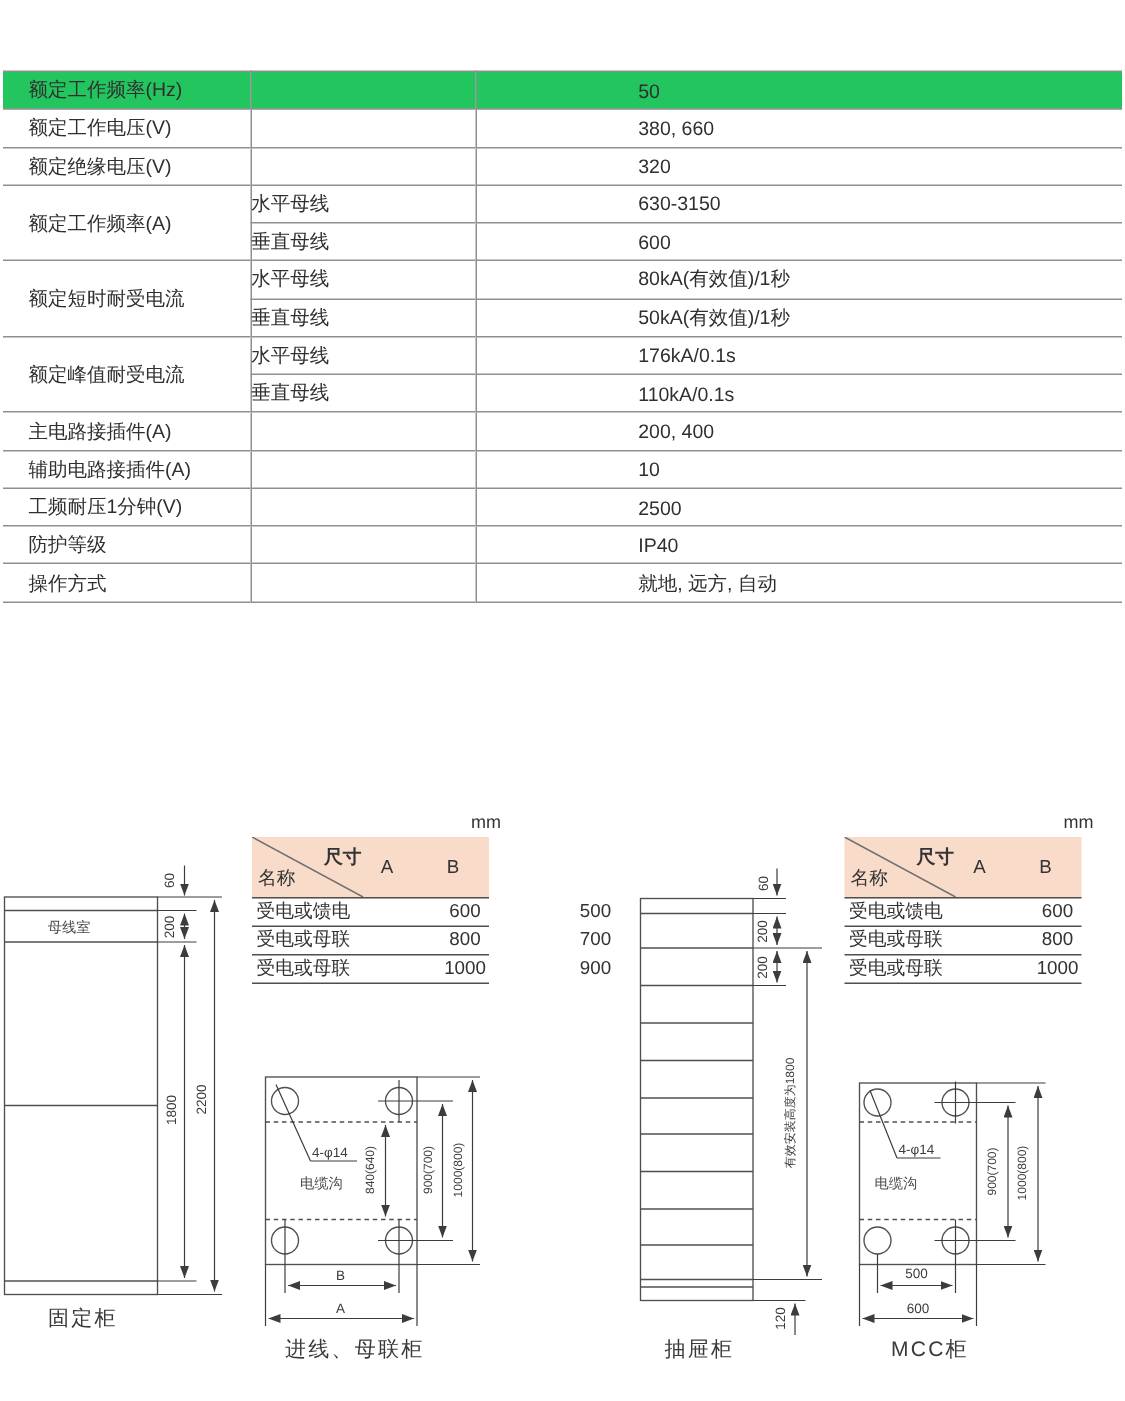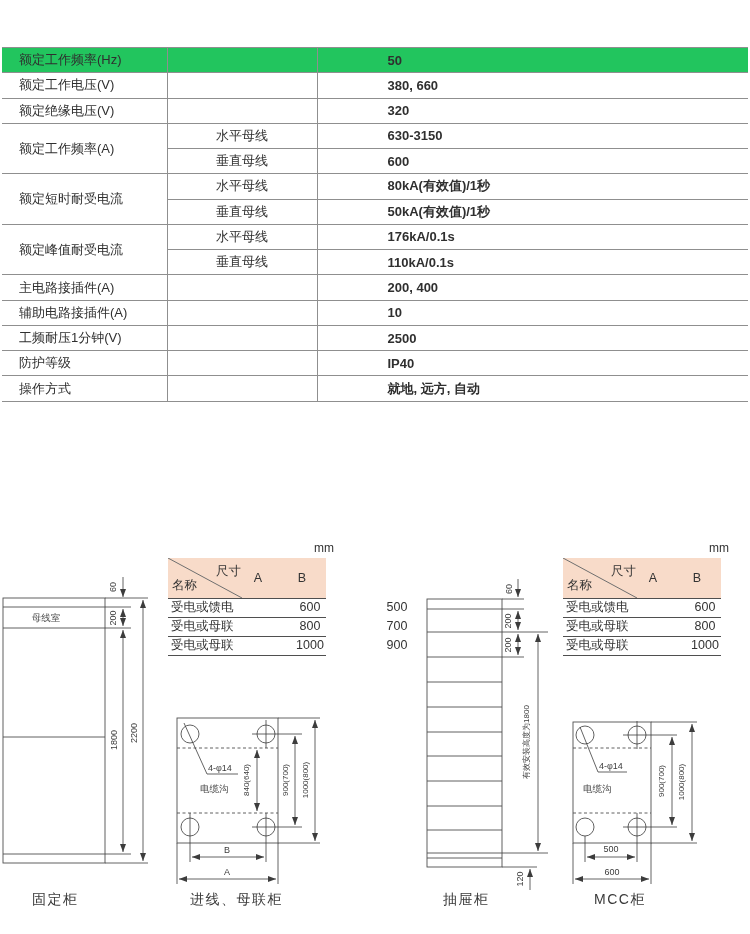--- a/index.html
+++ b/index.html
@@ -10,50 +10,50 @@
   #title1 { top:9px; }
   #title2 { top:477px; }
 
   
   #mainTable { position:absolute; left:2px; top:47px; width:746px;
                border-collapse:collapse; table-layout:fixed;
                font-size:13px; color:#2f2f2f; border-bottom:1px solid #8f8f8f; }
   #mainTable td { border-top:1px solid #8f8f8f; height:24.28px; padding:0; vertical-align:middle; }
   #mainTable tr.pink td { background:#22c55e; }
   #mainTable td.c1 { padding-left:17px; border-right:1px solid #8f8f8f; }
-  #mainTable td.c2 { text-align:center; border-right:1px solid #8f8f8f; }
-  #mainTable td.c3 { padding-left:70px;font-weight:bold; }
+  #mainTable td.c2 { border-right:1px solid #8f8f8f; }
+  #mainTable td.c3 { padding-left:108px; }
 
   
   .dimtable { position:absolute; width:158px; font-size:12.5px; color:#333; }
   .dt-mm { text-align:right; margin-right:-8px; font-size:12px; height:15px; line-height:15px; }
   .dt-head { position:relative; height:40px; background:#f8dbc9; border-bottom:1.5px solid #4f4f4f; margin-top:2px; }
   .dt-head svg { position:absolute; left:0; top:0; }
-  .dt-size { position:absolute; top:5px; left:48px; }
+  .dt-size { position:absolute; top:5px; left:48px;font-weight:bold; }
   .dt-name { position:absolute; bottom:4px; left:4px; }
   .dt-a { position:absolute; top:0; left:76px; width:28px; line-height:40px; text-align:center; }
   .dt-b { position:absolute; top:0; left:120px; width:28px; line-height:40px; text-align:center; }
   .dt-row { display:flex; height:18px; line-height:17px; border-bottom:1.5px solid #4f4f4f;gap:46px; }
   .dt-row .n { flex:0 0 72px; padding-left:3px; }
   .dt-row .a { flex:0 0 42px; text-align:center; }
   .dt-row .b { flex:0 0 40px; text-align:center; }
   #dimtable1 { left:168px; top:541px; }
   #dimtable2 { left:563px; top:541px; }
 
   
   #drawings { position:absolute; left:0; top:540px; }
   .ol { stroke:#4f4f4f; stroke-width:0.9; fill:none; }
   .dim { stroke:#3c3c3c; stroke-width:0.8; fill:none; }
   .dash { stroke-dasharray:3 2.5; }
   text.dlabel { font-size:9px; fill:#3c3c3c; }
   text.dlabel-s { font-size:8px; fill:#3c3c3c; }
   text.room { font-size:9.5px; fill:#4a4a4a; }
 
   .caption { position:absolute; font-size:14px; color:#3a3a3a; letter-spacing:1.5px; }
-  #cap-fixed    { left:32px;  top:891px; }
+  #cap-fixed    { left:32px;  top:870px; }
   #cap-incoming { left:190px; top:891px; }
   #cap-drawer   { left:443px; top:891px; }
   #cap-mcc      { left:594px; top:891px; }
 </style>
 </head>
 <body>
 
 <div id="page">
 
 

